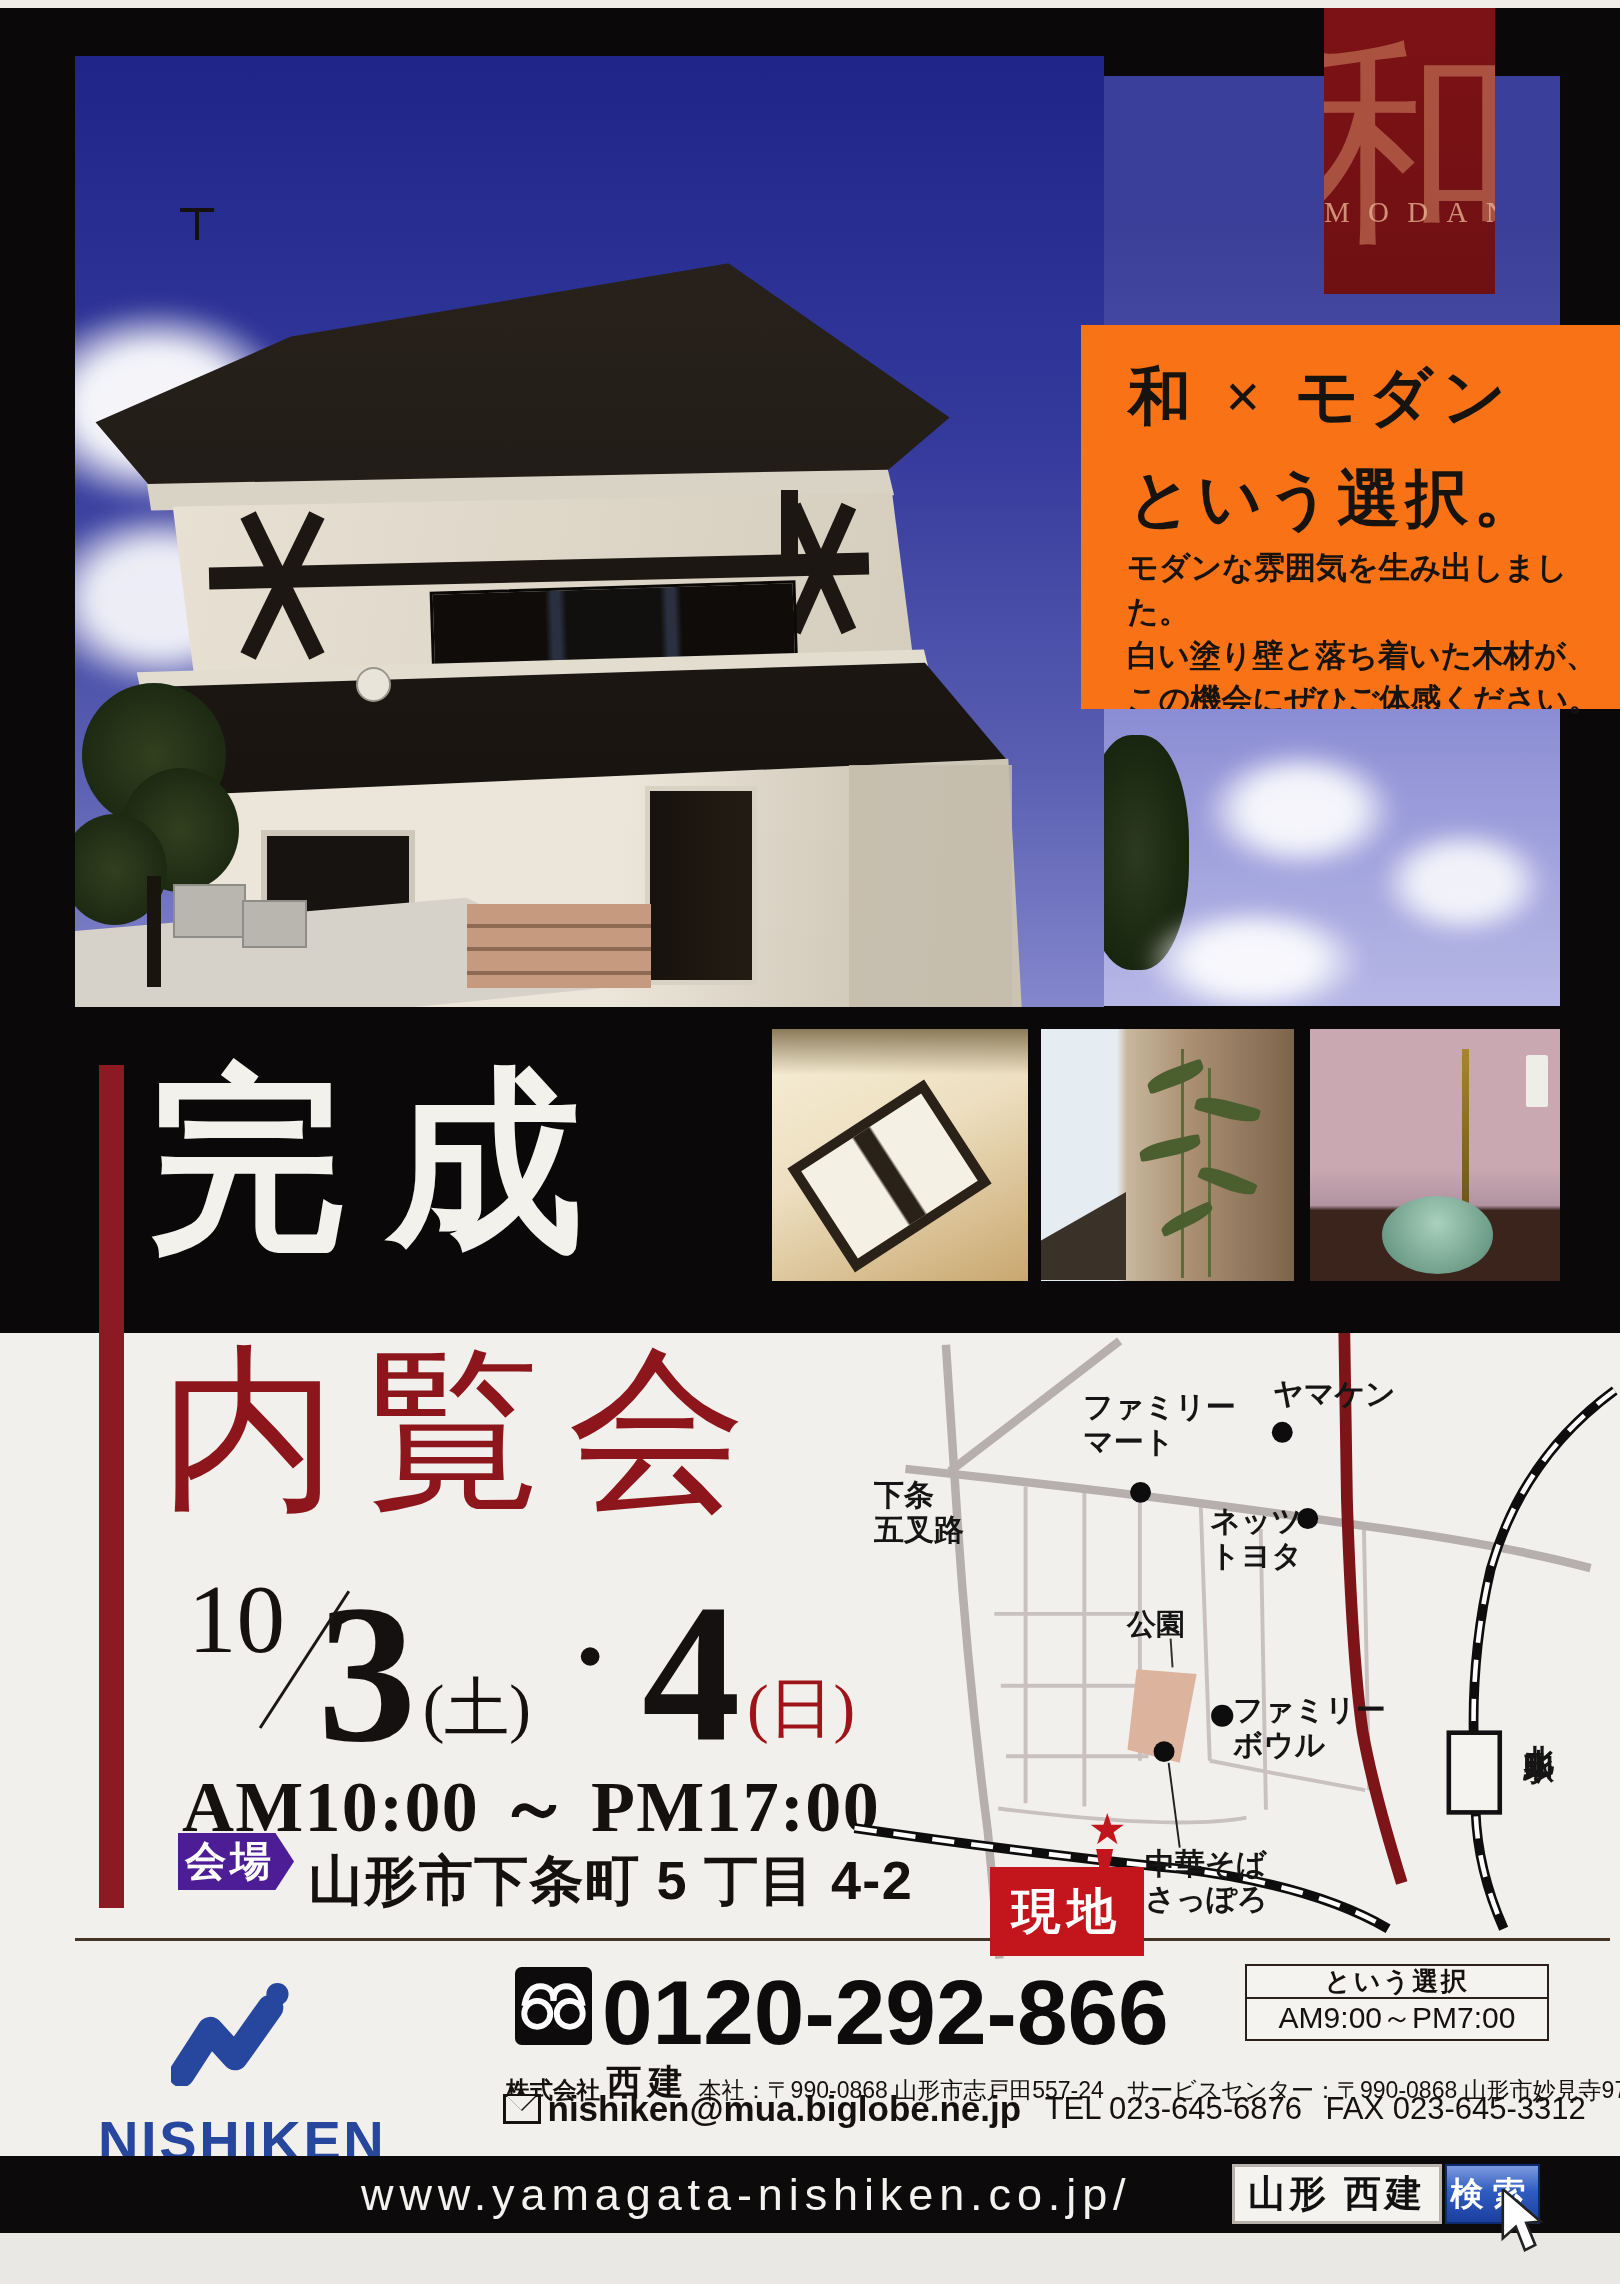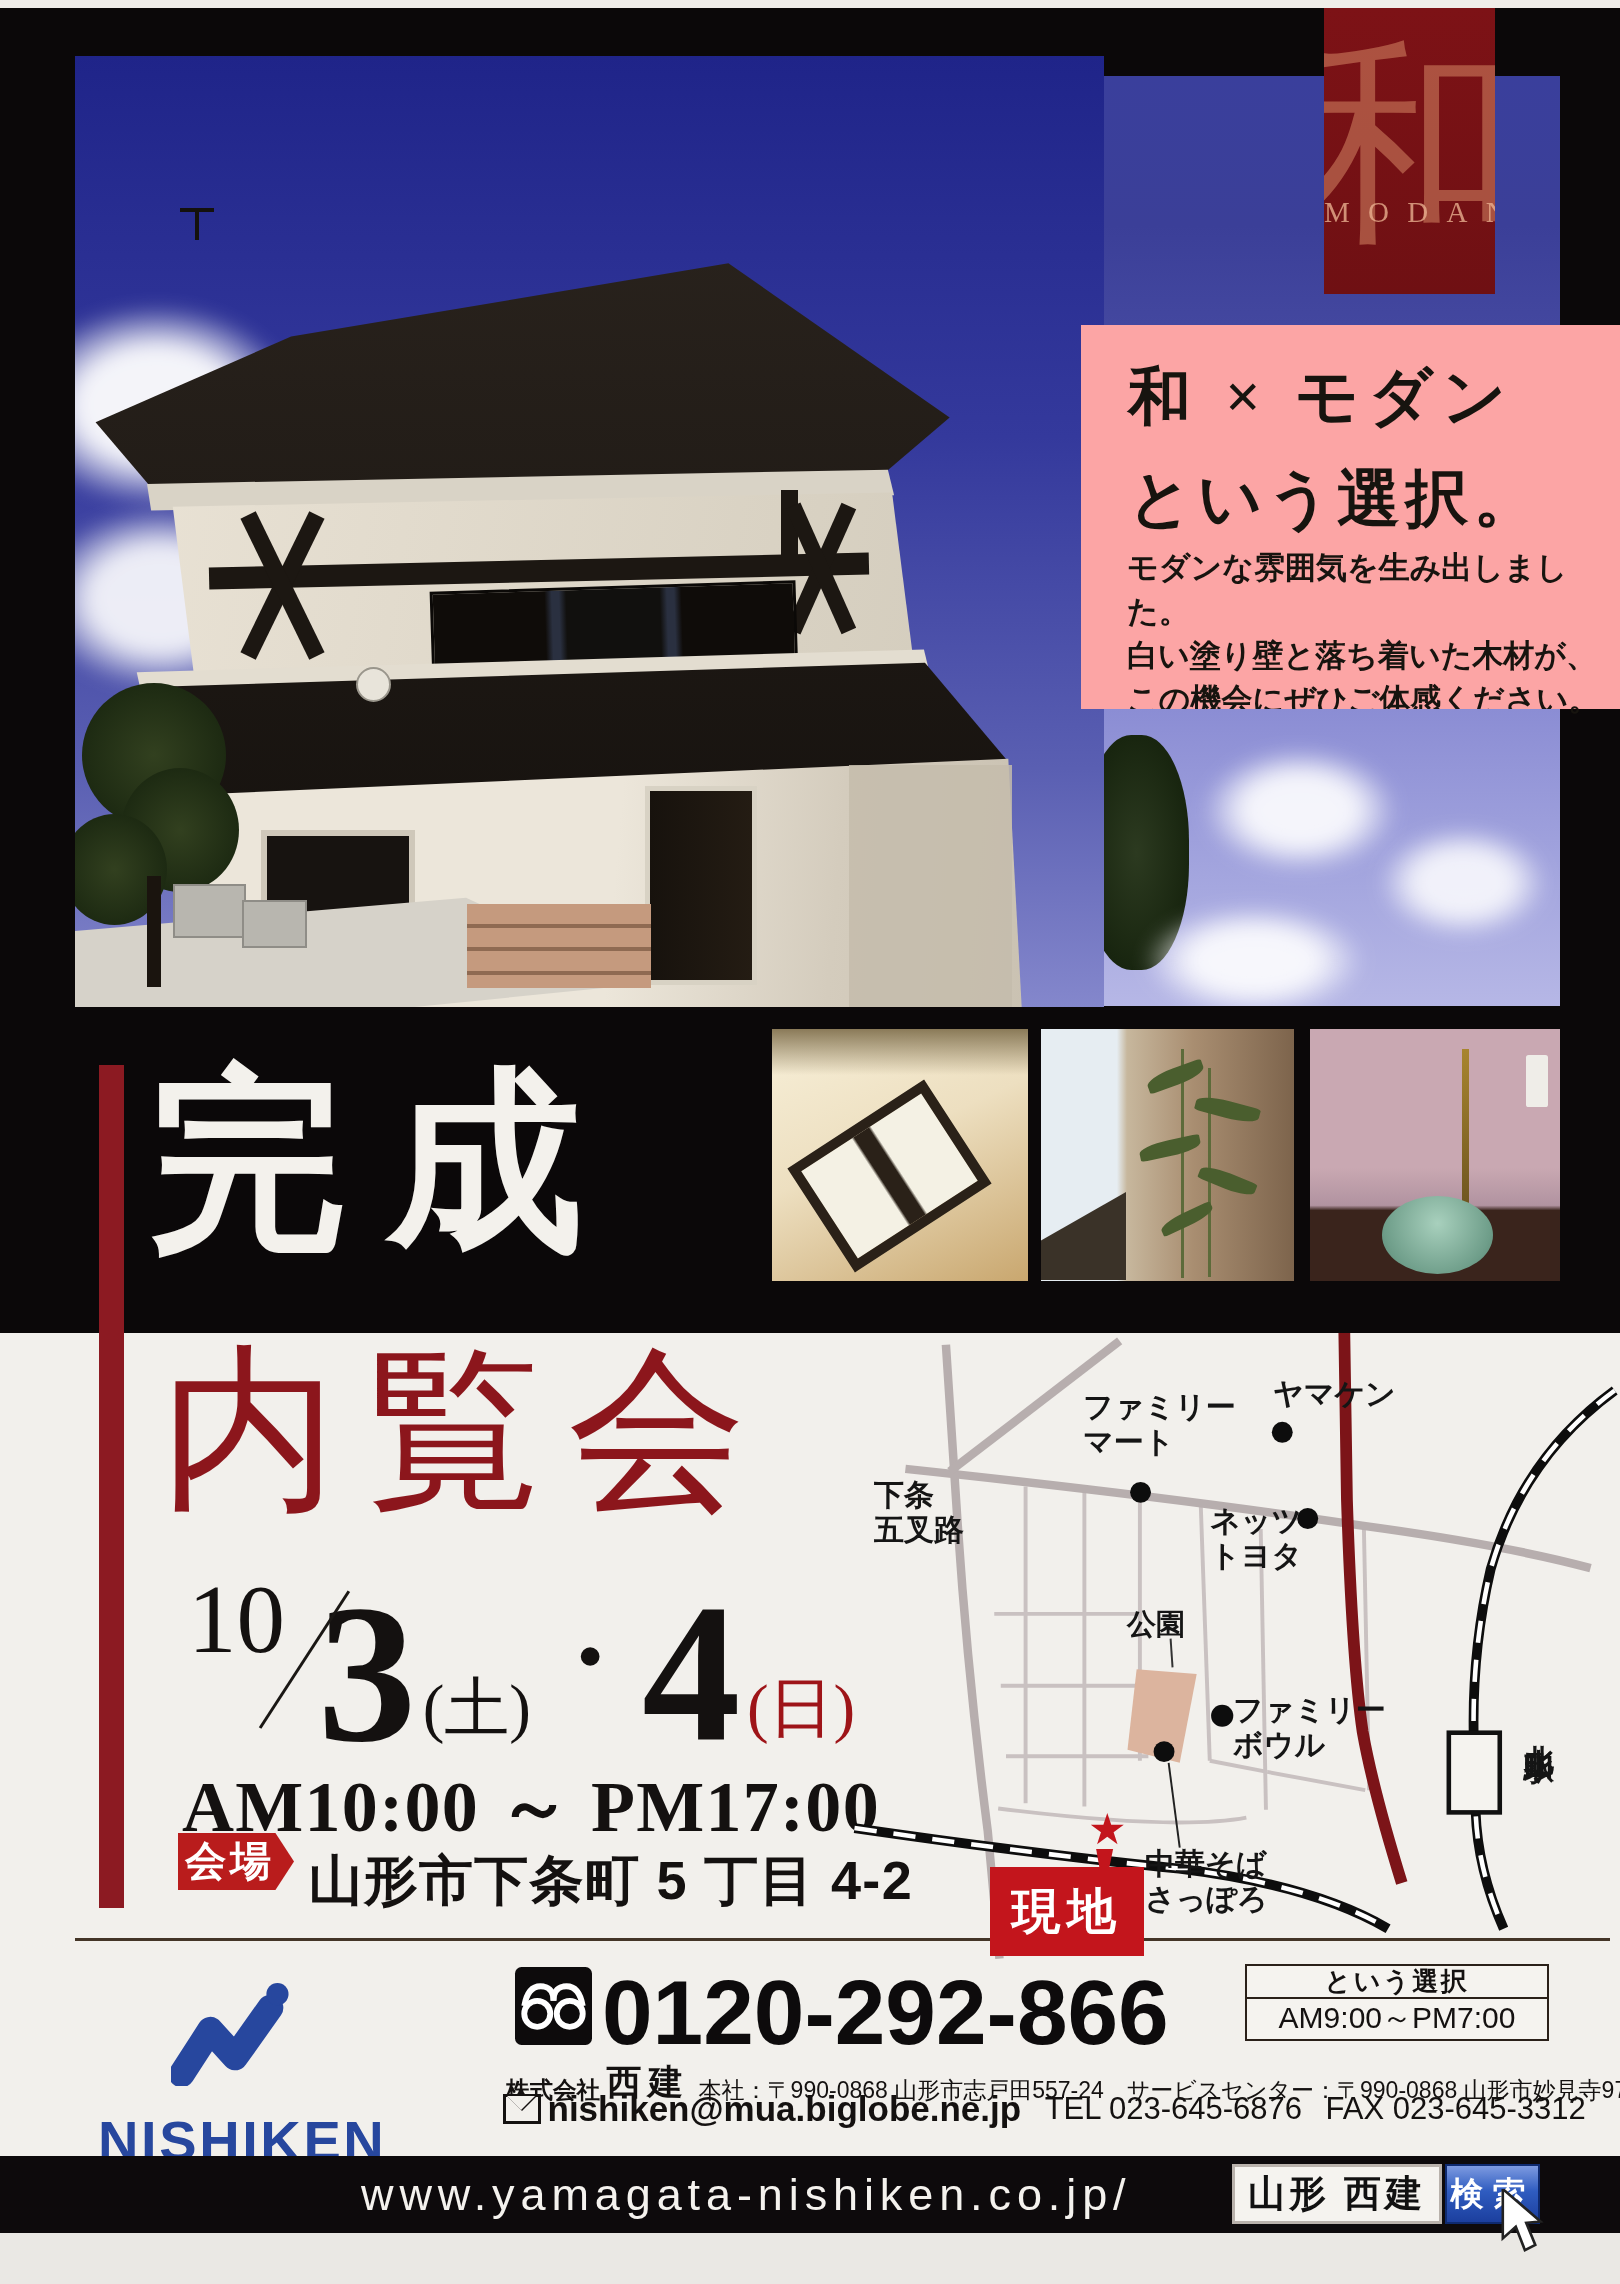--- a/index.html
+++ b/index.html
@@ -90,21 +90,21 @@
   
   .daterow{left:188px;top:1567px;height:178px;display:flex;align-items:flex-end;font-family:var(--jp-serif);color:#141110;}
   .d-m{font-size:97px;line-height:1;font-weight:400;margin-bottom:77px;}
   .d-slash{width:2.6px;height:163px;background:#1a1714;transform:rotate(33deg);margin:0 11.8px 3.9px 18.3px;}
   .d-big{font-size:197px;line-height:.72;font-weight:700;}
   .d-dow{font-size:65px;line-height:1;margin:0 0 3.9px 6.5px;}
   .d-dot{font-size:98px;line-height:1;margin:0 3.9px 38px 9.1px;font-weight:700;}
   .d-dow2{color:#9e1418;}
   .timeline{left:182px;top:1759px;font-family:var(--jp-serif);font-size:72px;font-weight:600;letter-spacing:1.3px;color:#141110;}
   .venue{left:178px;top:1833px;height:57px;display:flex;align-items:center;}
-  .venue-badge{width:116px;height:57px;background:#b91c1c;color:#fff;display:flex;align-items:center;justify-content:center;font-size:41px;font-weight:700;letter-spacing:3.9px;clip-path:polygon(0 0,84% 0,100% 50%,84% 100%,0 100%);padding-right:11.8px;}
+  .venue-badge{width:116px;height:57px;background:#4c1d95;color:#fff;display:flex;align-items:center;justify-content:center;font-size:41px;font-weight:700;letter-spacing:3.9px;clip-path:polygon(0 0,84% 0,100% 50%,84% 100%,0 100%);padding-right:11.8px;}
   .venue-addr{margin-left:14.4px;font-size:54px;font-weight:700;letter-spacing:1.3px;color:#141110;margin-top:40px;}
 
   
   .rule{left:75px;top:1938px;width:1535px;height:2.6px;background:#443527;}
 
   
   .maplabel{color:#151515;font-weight:700;font-size:30px;line-height:35px;white-space:nowrap;}
   .station-label{writing-mode:vertical-rl;letter-spacing:3.9px;}
   .star{left:1088px;top:1808px;font-size:43px;color:#c3151c;line-height:1;}
   .genchi{left:990px;top:1867px;width:154px;height:89px;background:#c3151c;display:flex;align-items:center;justify-content:center;color:#fff;font-size:49px;font-weight:800;letter-spacing:6.5px;}
@@ -171,21 +171,21 @@
   <div class="tree1 t2"></div>
   <div class="tree1 t3"></div>
   <div class="trunk"></div>
   <div class="ac ac1"></div>
   <div class="ac ac2"></div>
   <div class="dish"></div>
   <div class="antenna"></div>
   <div class="antenna2"></div>
 </div>
 
-<div class="abs" style="left:1081px;top:325px;width:539px;height:384px;background:#fca5a5;">
+<div class="abs" style="left:1081px;top:325px;width:539px;height:384px;background:#f97316;">
   <div class="abs" style="left:47px;top:29px;font-family:var(--jp-serif);font-size:63px;font-weight:600;letter-spacing:9.1px;color:#17140f;">和 × モダン</div>
   <div class="abs" style="left:47px;top:131px;font-family:var(--jp-serif);font-size:63px;font-weight:600;letter-spacing:5.2px;color:#17140f;">という選択。</div>
   <div class="abs" style="left:46px;top:221px;font-family:var(--jp-serif);font-size:31px;font-weight:600;line-height:44px;color:#17140f;">
     <div>モダンな雰囲気を生み出しました。</div>
     <div>白い塗り壁と落ち着いた木材が、</div>
     <div>この機会にぜひご体感ください。</div>
   </div>
 </div>
 
 <div class="abs skyblock">

